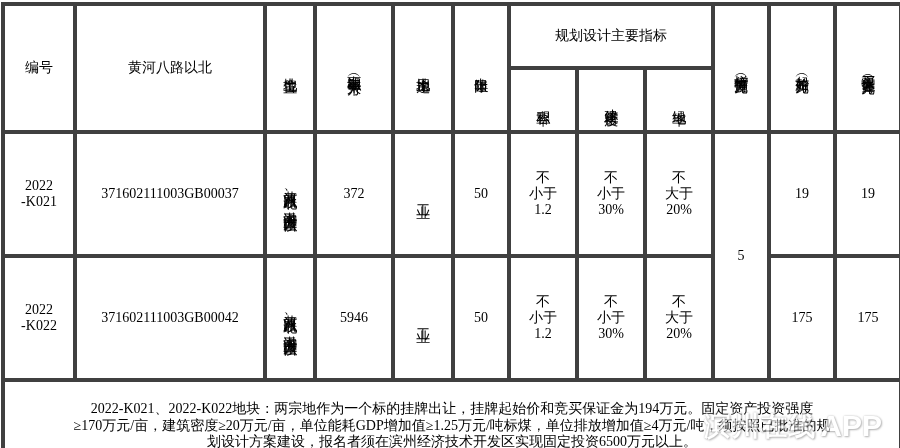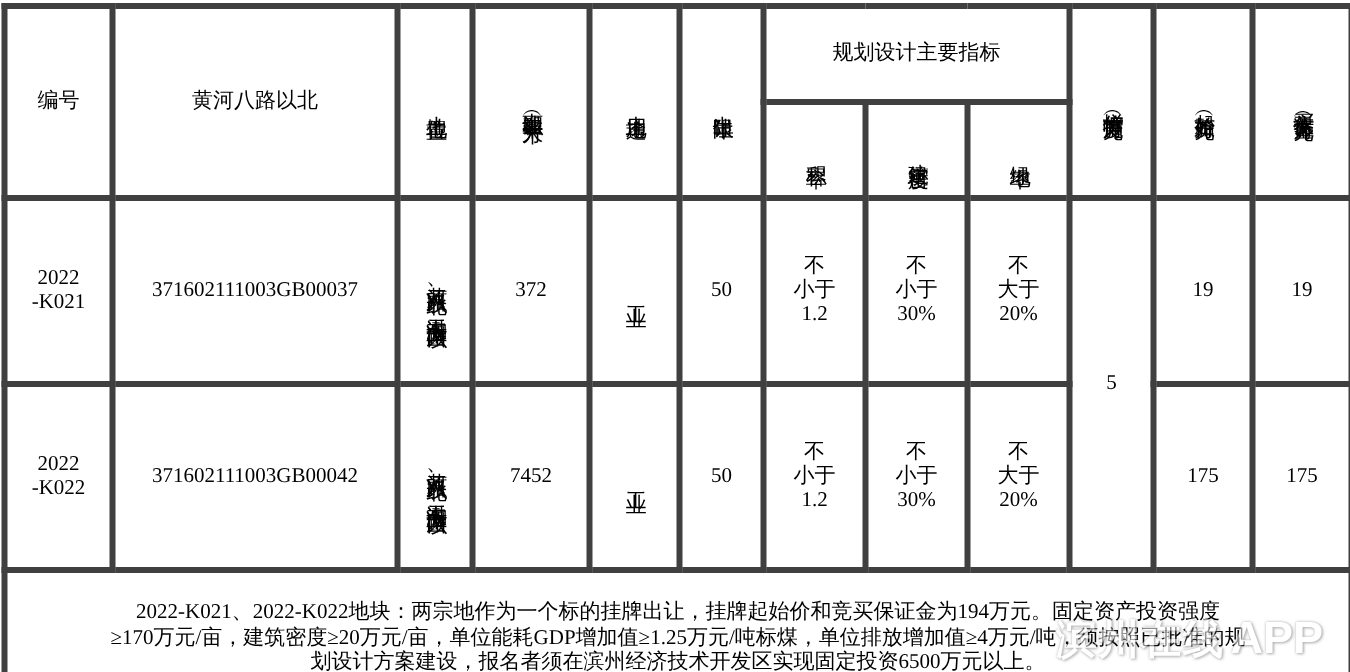--- a/index.html
+++ b/index.html
@@ -220,21 +220,21 @@
       <td>
         <span class="narrow-stack">2022</span>
         <span class="narrow-stack">-K022</span>
       </td>
       <td><span>371602111003GB00042</span></td>
       <td>
         <div class="vwrap">
               <span class="vtext">黄河八路以北、渤海二十五路以西</span>
             </div>
       </td>
-      <td><span>7452</span></td>
+      <td><span>5946</span></td>
       <td>
         <div class="vwrap">
               <span class="vtext">工业</span>
             </div>
       </td>
       <td><span>50</span></td>
       <td>
         <span class="narrow-stack">不</span>
         <span class="narrow-stack">小于</span>
         <span class="narrow-stack">1.2</span>

